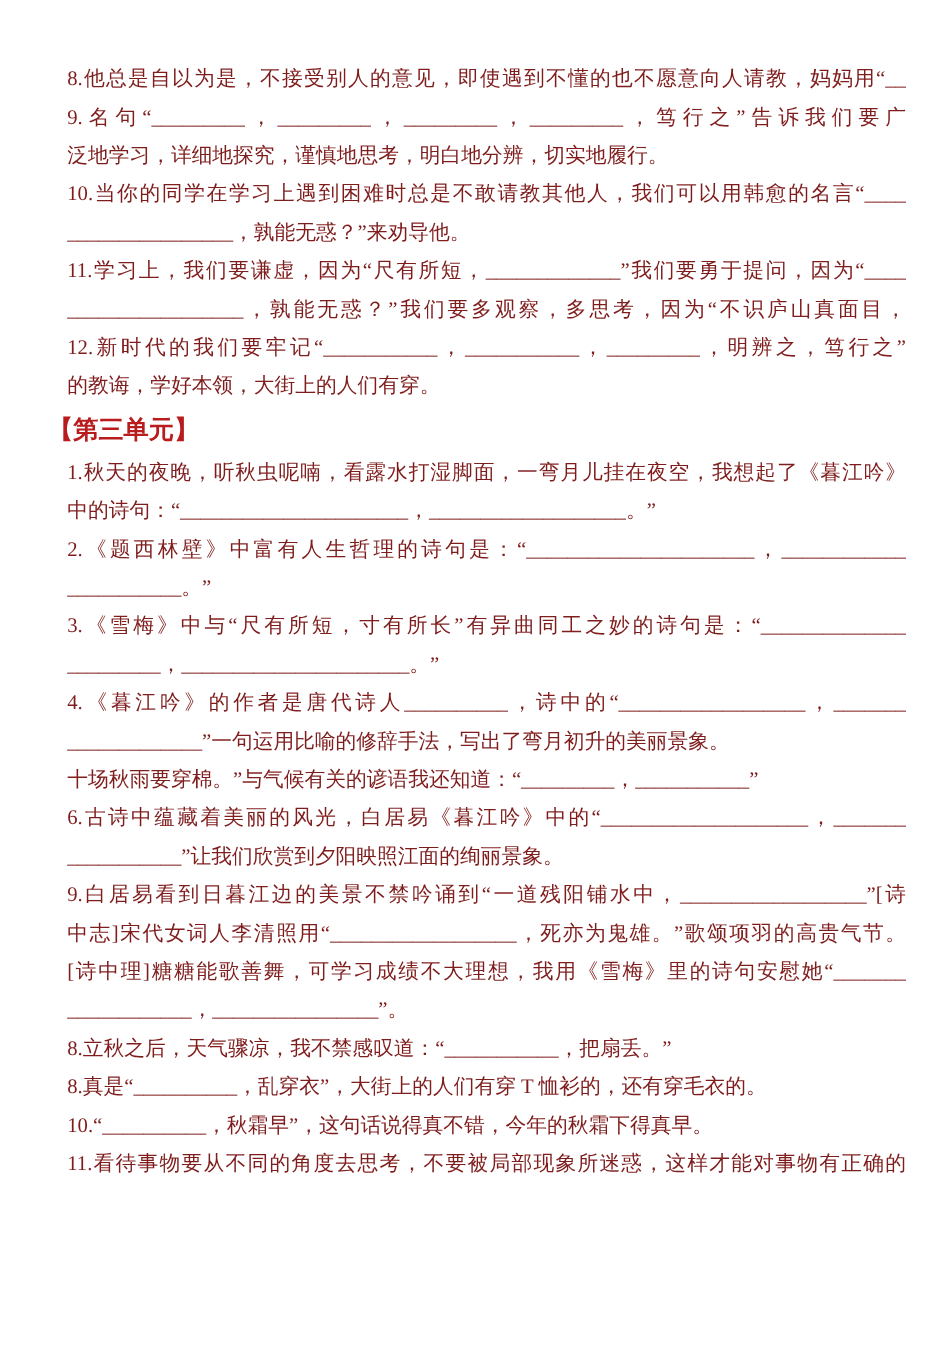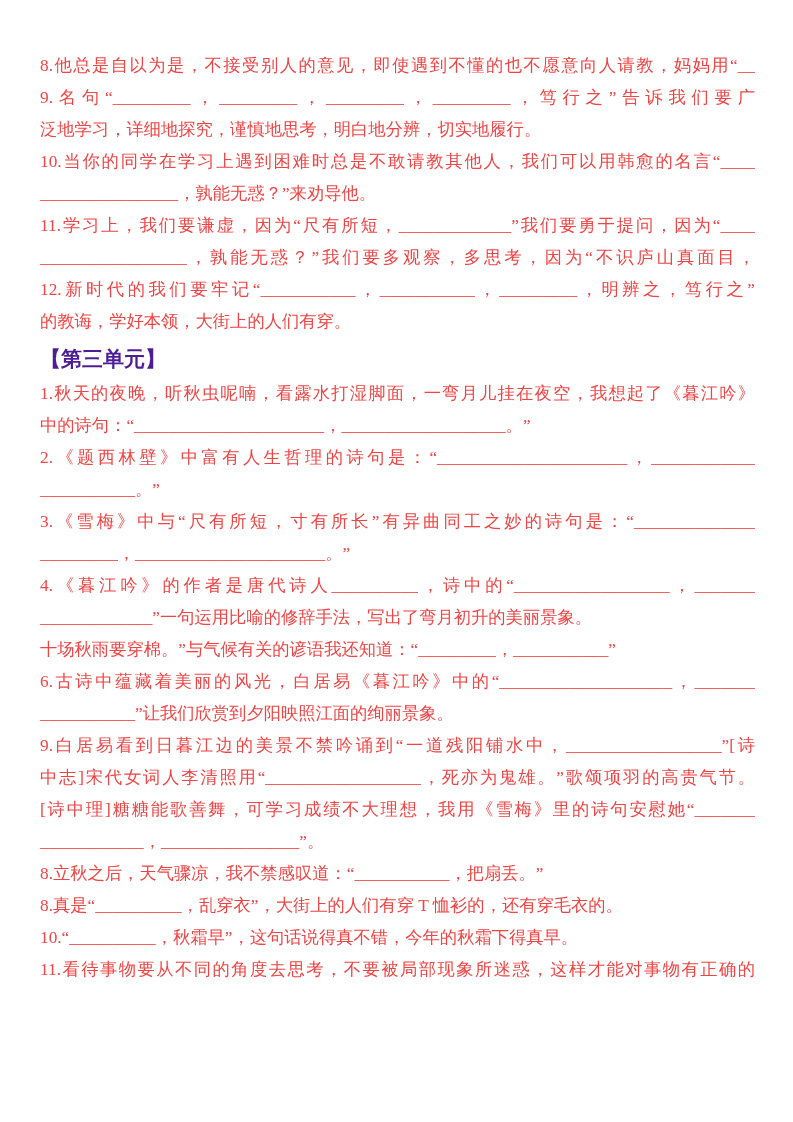--- a/index.html
+++ b/index.html
@@ -19,34 +19,35 @@
     overflow: hidden;
   }
   .unit {
     display: block;
   }
   .line {
     font-size: 17.3px;
     line-height: 32px;
     height: 32px;
     text-align: left;
-    color: #ef4444;
+    color: #7f1d1d;
+    margin-left: 16px;
   }
   .fill {
     text-align: justify;
     text-align-last: justify;
   }
   .unit-header {
     font-family: "Liberation Sans", "DejaVu Sans", sans-serif;
     font-weight: bold;
     font-size: 21px;
     line-height: 32px;
     height: 32px;
     margin: 5px 0 3px 0;
-    color: #4c1d95;
+    color: #b91c1c;
   }
 </style>
 </head>
 <body>
 
 <div class="page">
 
   <section class="unit">
     <div class="line fill">8.他总是自以为是，不接受别人的意见，即使遇到不懂的也不愿意向人请教，妈妈用“__</div>
     <div class="line fill">9.名句“_________，_________，_________，_________，笃行之”告诉我们要广</div>

